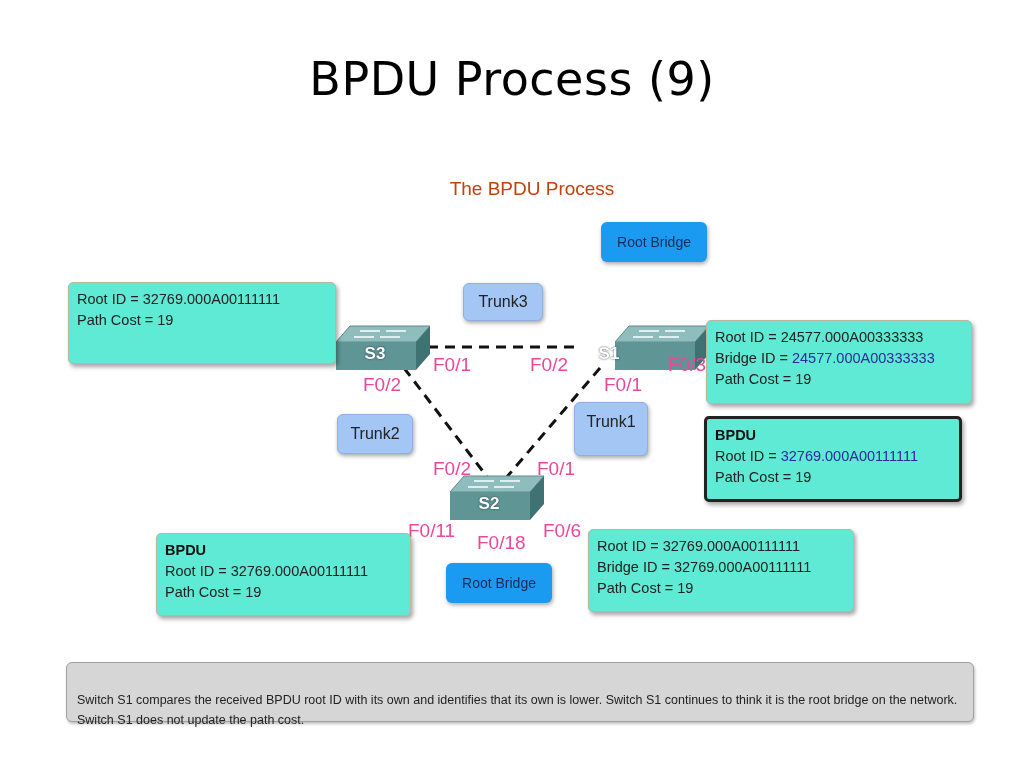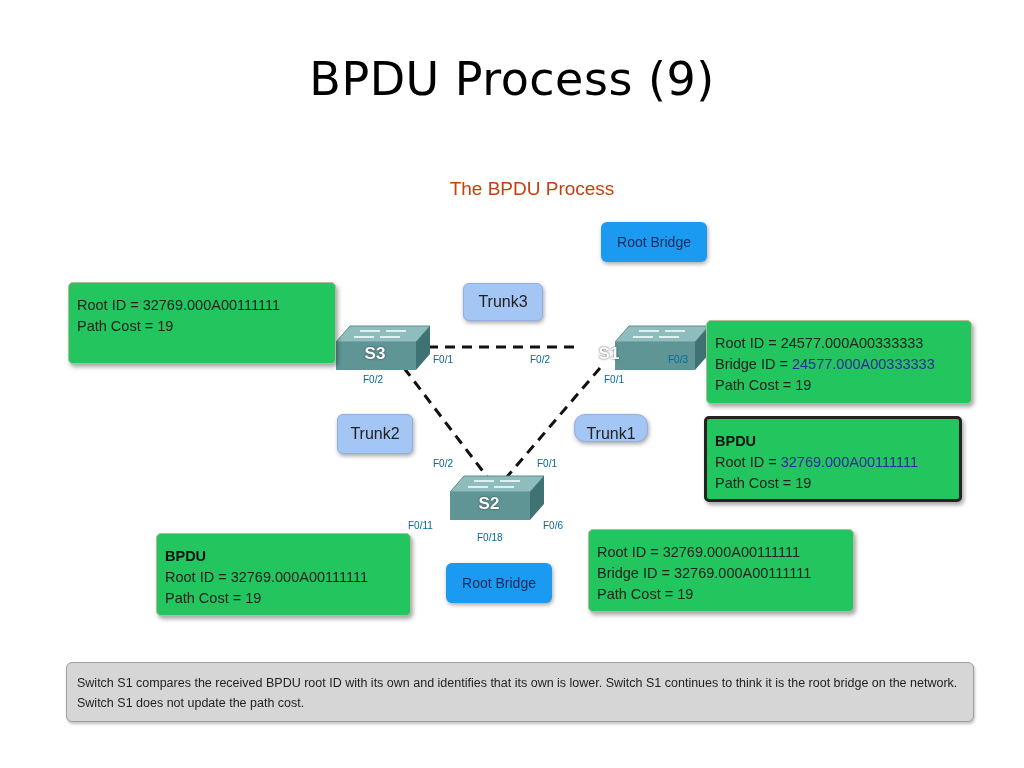--- a/index.html
+++ b/index.html
@@ -9,49 +9,49 @@
   }
   .slide-title {
     position: absolute; left: 0; top: 52px; width: 1024px; text-align: center;
     font-family: "DejaVu Sans", sans-serif; font-size: 46px; color: #000; letter-spacing: 0.5px;
   }
   .diagram-title {
     position: absolute; left: 372px; top: 178px; width: 320px; text-align: center;
     font-size: 19px; color: #c2410c; font-weight: normal;
   }
   .info-box {
-    position: absolute; background: #22c55e; border: 1.5px solid #b8b8a0;
+    position: absolute; background: #5eead4; border: 1.5px solid #b8b8a0;
     border-radius: 5px; box-shadow: 2px 3px 4px rgba(0,0,0,0.35);
-    font-size: 14.5px; color: #222; line-height: 21px; padding: 12px 8px;
+    font-size: 14.5px; color: #222; line-height: 21px; padding: 6px 8px;
     box-sizing: border-box;
   }
   .info-box.bpdu-active { border: 3px solid #222; }
   .info-box .line { white-space: nowrap; }
   .info-box .hl { color: #2b2b9a; }
   .info-box .head { font-weight: bold; color: #111; }
   .label-box {
     position: absolute; border-radius: 6px; text-align: center; font-size: 15px;
     box-shadow: 1px 2px 4px rgba(0,0,0,0.35); box-sizing: border-box;
   }
   .root-bridge { background: #1a9af0; color: #1b2a5a; font-size: 14px; }
   .trunk { background: #a3c6f5; border: 1.5px solid #8fb0e0; color: #222; font-size: 16px; }
   .port {
-    position: absolute; font-size: 10px; color: #0369a1; white-space: nowrap;
+    position: absolute; font-size: 19px; color: #ec4899; white-space: nowrap;
   }
   svg.links { position: absolute; left: 0; top: 0; }
   .switch { position: absolute; width: 96px; height: 56px; }
   .switch .sw-label {
     position: absolute; left: 0; width: 78px; top: 22px; text-align: center;
     color: #fff; font-weight: bold; font-size: 17px; text-shadow: 0 0 2px #234;
   }
   .caption {
     position: absolute; left: 66px; top: 662px; width: 908px; height: 60px;
     background: #d6d6d6; border: 1px solid #a0a0a0; border-radius: 6px;
     box-shadow: 1px 2px 3px rgba(0,0,0,0.25); box-sizing: border-box;
-    padding: 10px 10px; font-size: 12.5px; color: #222; line-height: 20px;
+    padding: 27px 10px; font-size: 12.5px; color: #222; line-height: 20px;
   }
 </style>
 </head>
 <body>
 
 <div class="slide-title">BPDU Process (9)</div>
 
 <div class="diagram-title">The BPDU Process</div>
 
 <svg class="links" width="1024" height="768">
@@ -63,21 +63,21 @@
 <div class="label-box root-bridge" style="left:601px; top:222px; width:106px; height:40px; line-height:40px;">
   <span>Root Bridge</span>
 </div>
 
 <div class="label-box trunk" style="left:463px; top:283px; width:80px; height:38px; line-height:36px;text-align:center;">
   <span>Trunk3</span>
 </div>
 <div class="label-box trunk" style="left:337px; top:414px; width:76px; height:40px; line-height:38px;">
   <span>Trunk2</span>
 </div>
-<div class="label-box trunk" style="left:574px; top:414px; width:74px; height:28px; line-height:38px;border-radius:11px;">
+<div class="label-box trunk" style="left:574px; top:402px; width:74px; height:54px; line-height:38px;">
   <span>Trunk1</span>
 </div>
 
 <div class="switch" style="left:336px; top:322px;">
   <svg width="96" height="56">
     <polygon points="14,4 94,4 80,20 0,20" fill="#8fbcbc" stroke="#5e8c8c" stroke-width="1"></polygon>
     <polygon points="0,20 80,20 80,48 0,48" fill="#5f9595"></polygon>
     <polygon points="80,20 94,4 94,32 80,48" fill="#3f7272"></polygon>
     <line x1="24" y1="9" x2="44" y2="9" stroke="#dfeeee" stroke-width="2"></line>
     <line x1="50" y1="9" x2="70" y2="9" stroke="#dfeeee" stroke-width="2"></line>

